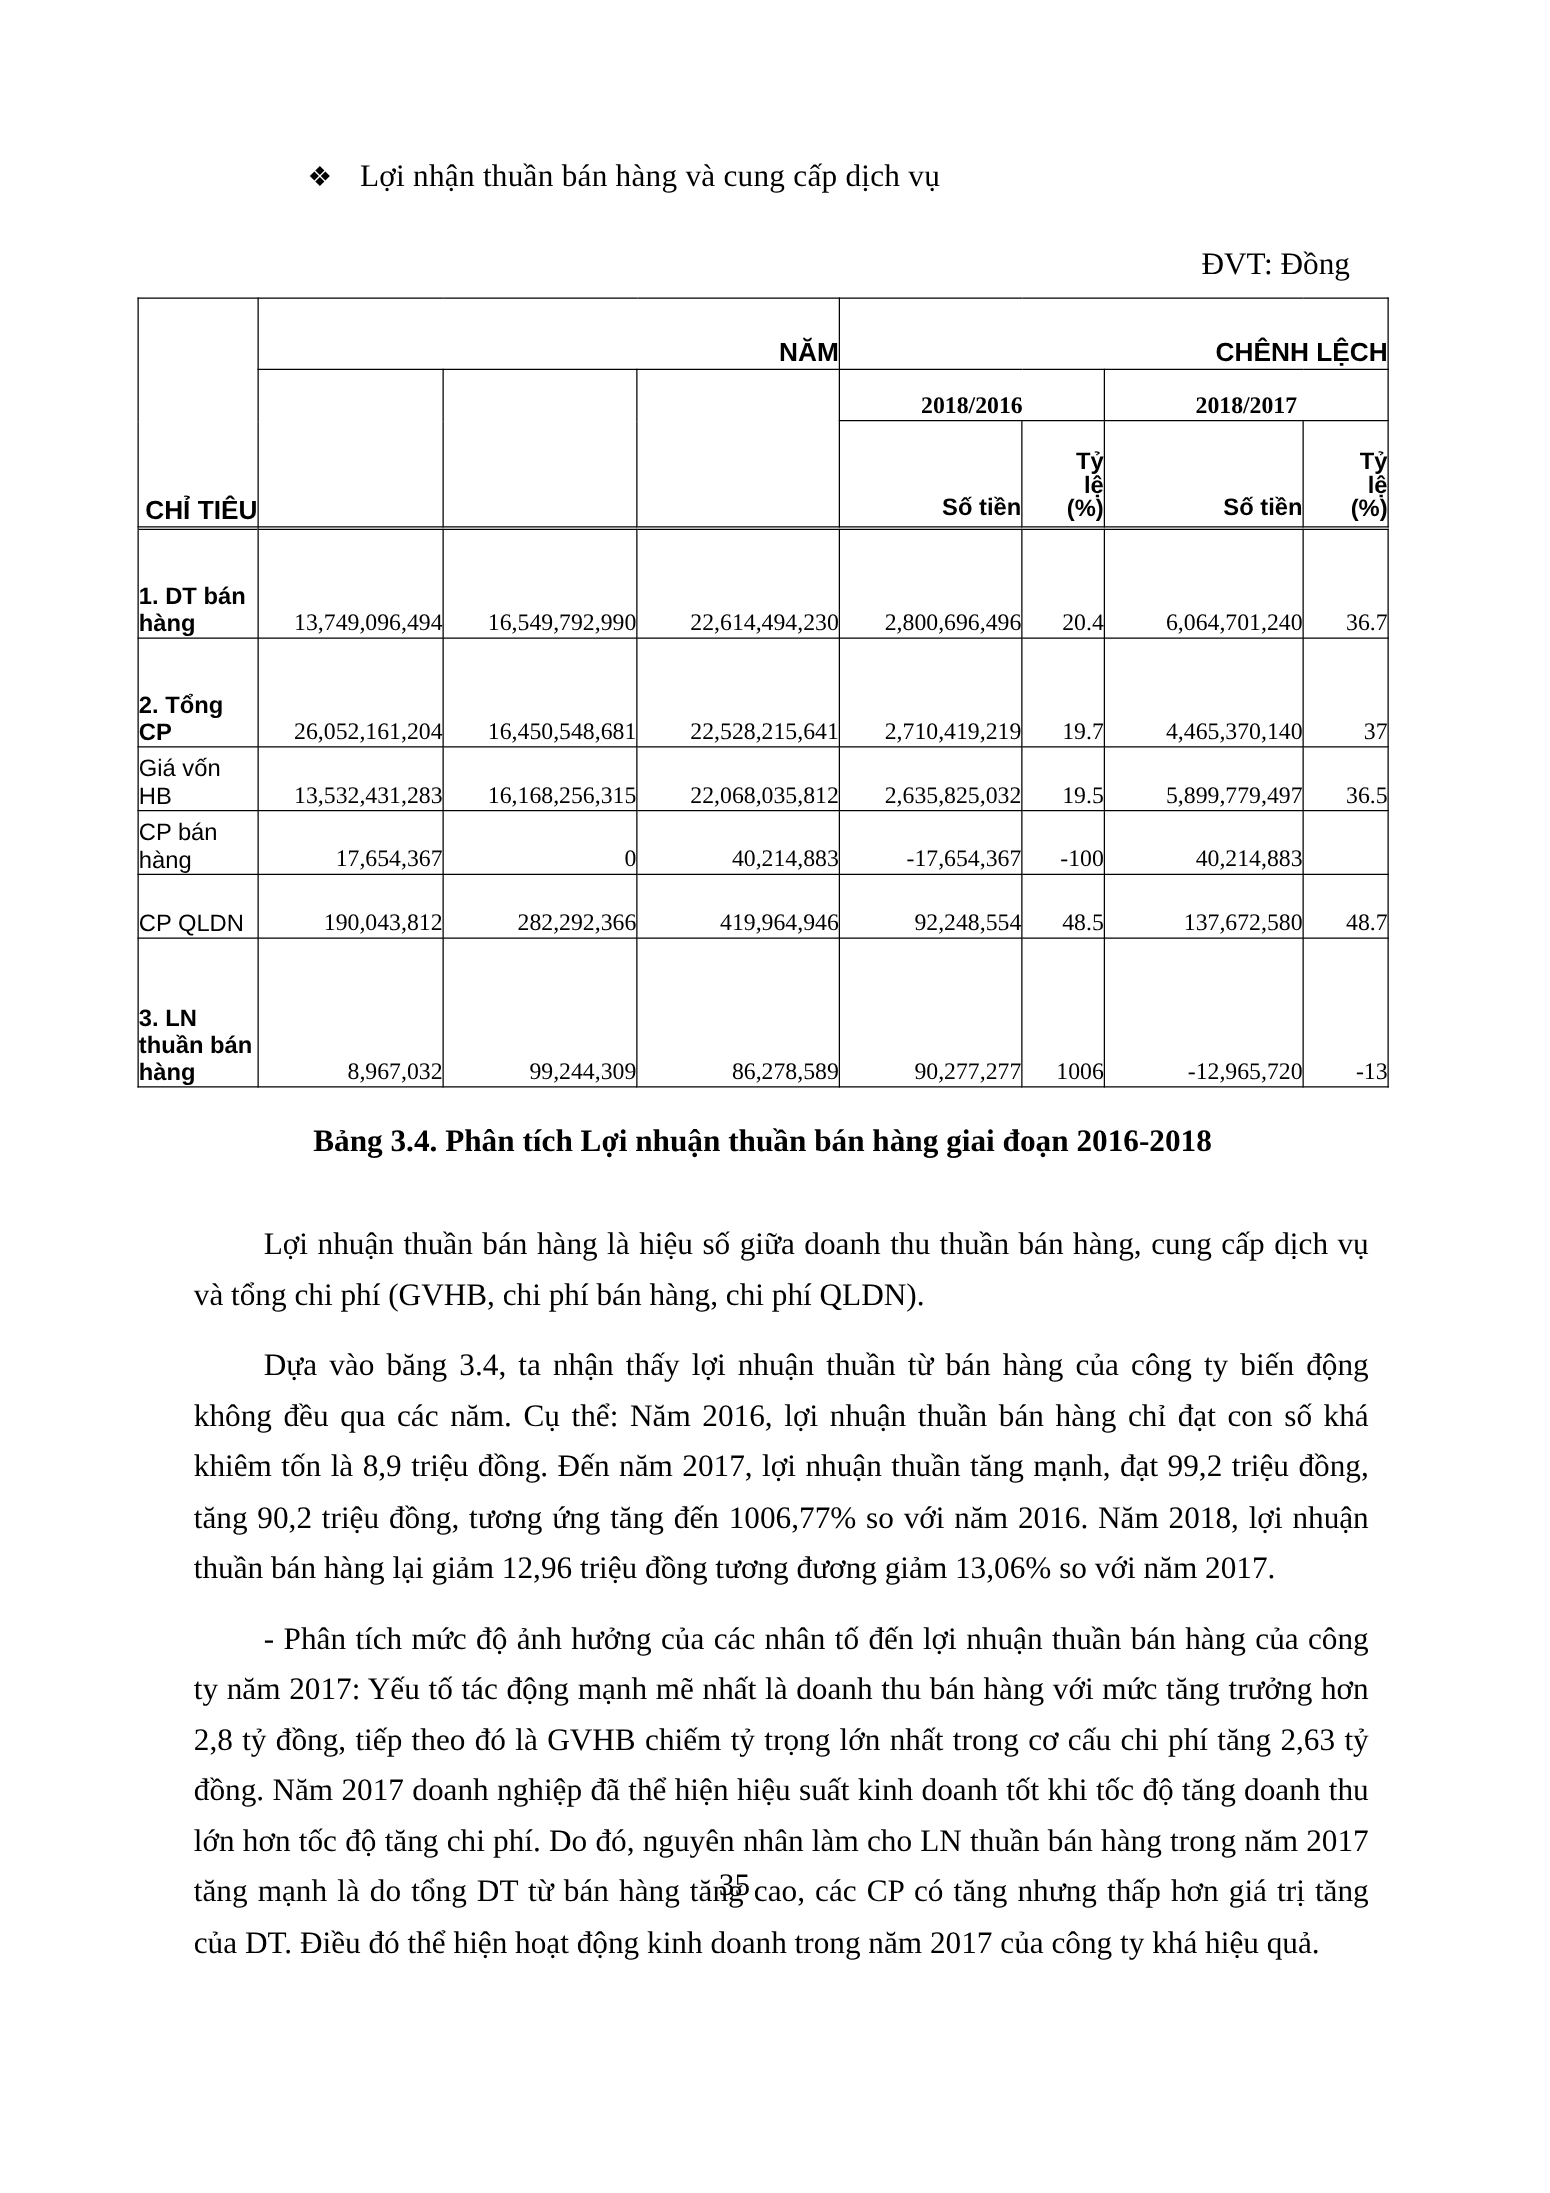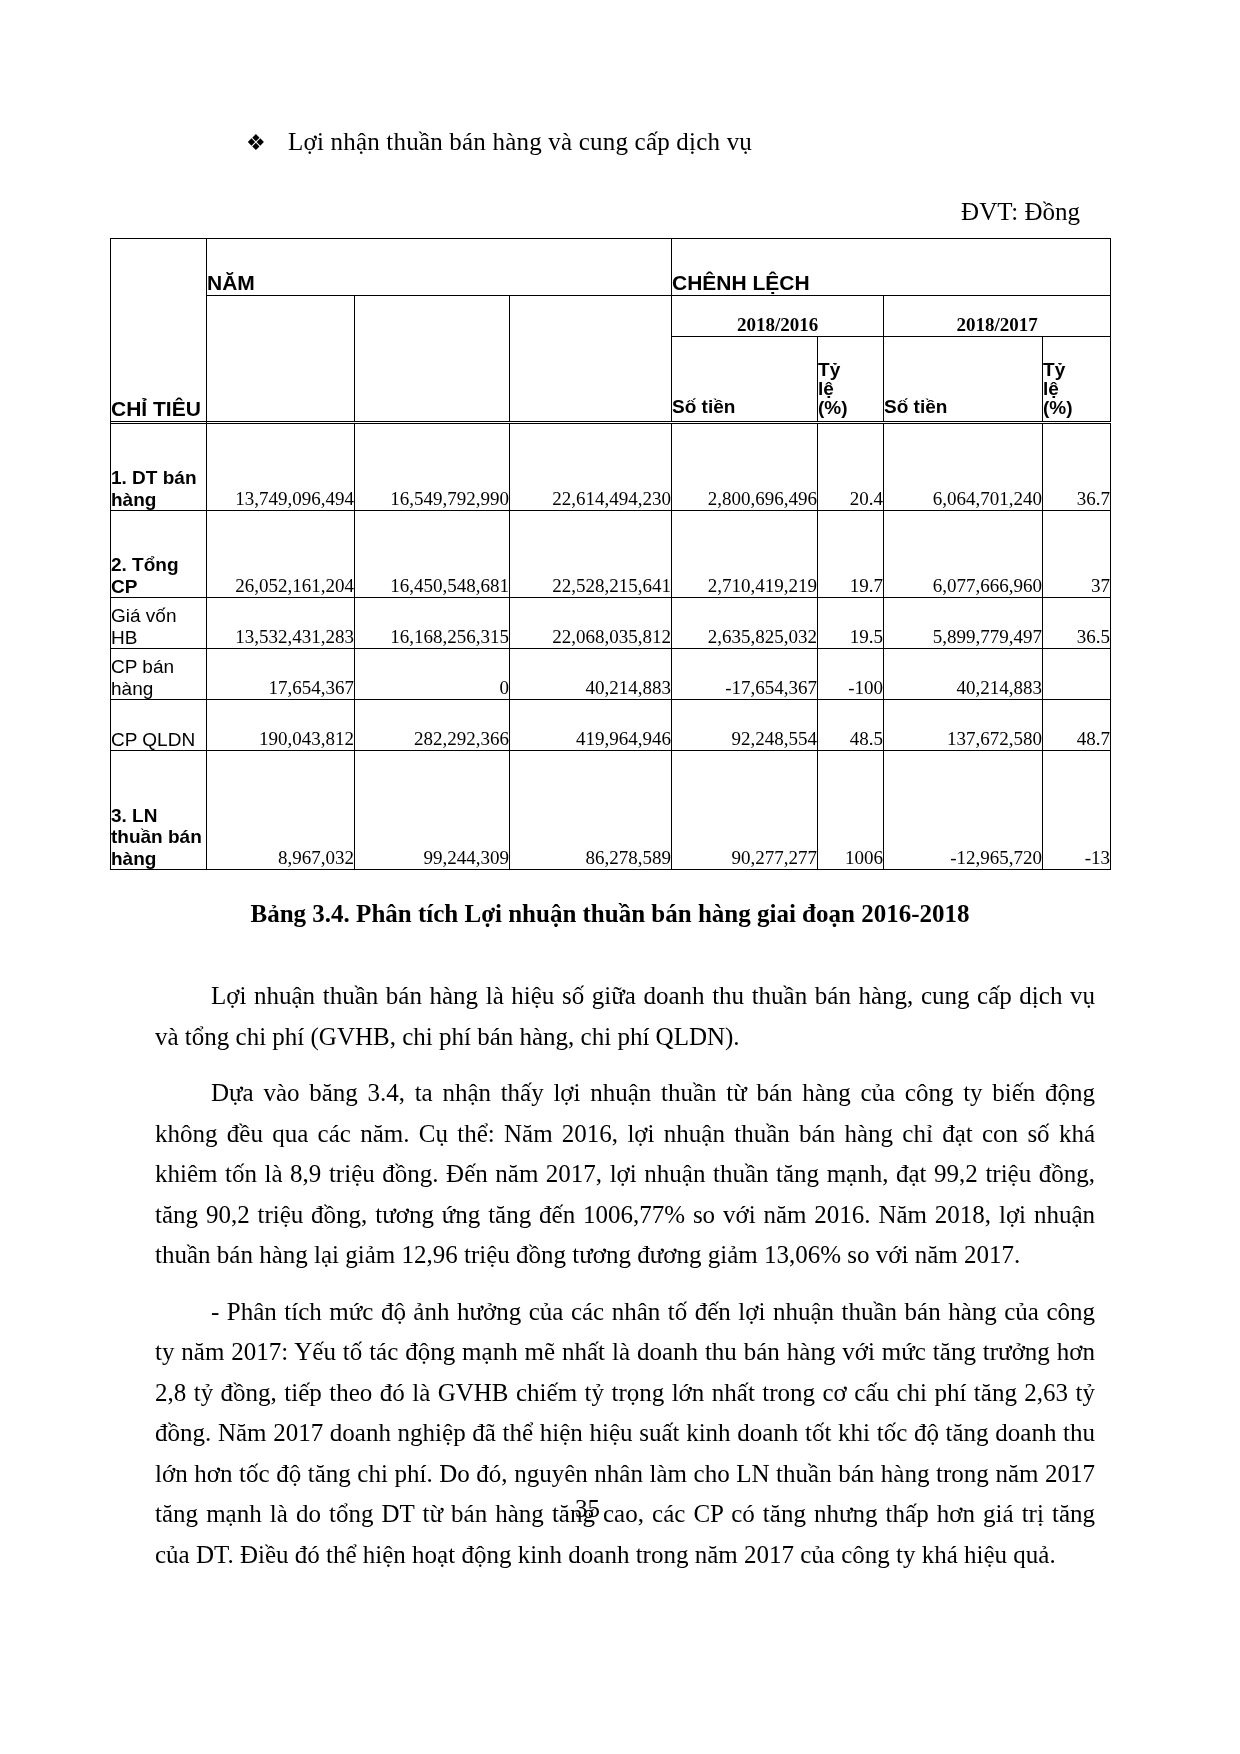--- a/index.html
+++ b/index.html
@@ -67,21 +67,21 @@
   }
   table.fin th, table.fin td {
     border: 1.6px solid #000;
     padding: 0;
     vertical-align: bottom;
     font-size: 19px;
   }
   .hdr {
     font-family: "Liberation Sans", sans-serif;
     font-weight: bold;
-    text-align: left;
+    text-align: right;
     vertical-align: middle;
   }
   .hdr-serif {
     font-family: "Liberation Serif", serif;
     font-weight: bold;
     text-align: center;
     vertical-align: middle;
     font-size: 22px;
   }
   .hdr.big { font-size: 21px; }
@@ -242,21 +242,21 @@
           <td class="num">6,064,701,240</td>
           <td class="num">36.7</td>
         </tr>
         <tr class="row-tall2">
           <td class="lbl bold">2. Tổng CP</td>
           <td class="num">26,052,161,204</td>
           <td class="num">16,450,548,681</td>
           <td class="num">22,528,215,641</td>
           <td class="num">2,710,419,219</td>
           <td class="num">19.7</td>
-          <td class="num">6,077,666,960</td>
+          <td class="num">4,465,370,140</td>
           <td class="num">37</td>
         </tr>
         <tr class="row-med">
           <td class="lbl">Giá vốn HB</td>
           <td class="num">13,532,431,283</td>
           <td class="num">16,168,256,315</td>
           <td class="num">22,068,035,812</td>
           <td class="num">2,635,825,032</td>
           <td class="num">19.5</td>
           <td class="num">5,899,779,497</td>

